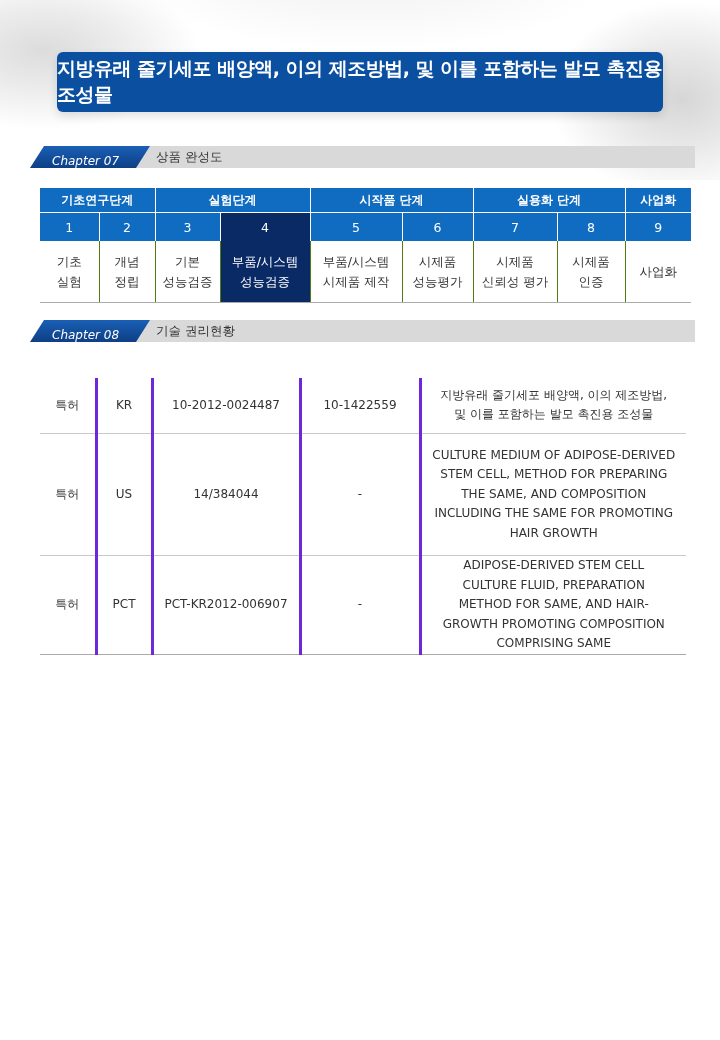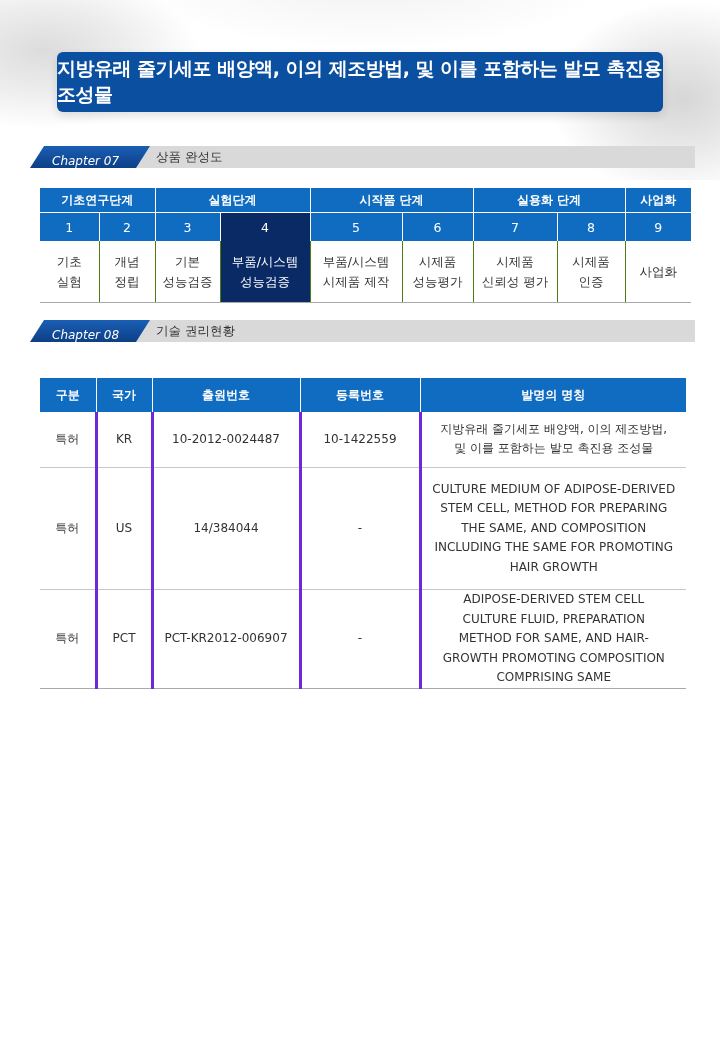--- a/index.html
+++ b/index.html
@@ -135,27 +135,20 @@
 
 <table class="patent">
   <colgroup>
     <col style="width:56px">
       <col style="width:56px">
       <col style="width:148px">
       <col style="width:120px">
       <col style="width:266px">
   </colgroup>
   <tbody>
-      <tr>
-    <th>구분</th>
-    <th>국가</th>
-    <th>출원번호</th>
-    <th>등록번호</th>
-    <th>발명의 명칭</th>
-  </tr>
   <tr style="height:55px;">
     <td>특허</td>
     <td>KR</td>
     <td>10-2012-0024487</td>
     <td>10-1422559</td>
     <td style="padding:0 12px;">지방유래 줄기세포 배양액, 이의 제조방법, 및 이를 포함하는 발모 촉진용 조성물</td>
   </tr>
   <tr style="height:98px;">
     <td>특허</td>
     <td>US</td>

